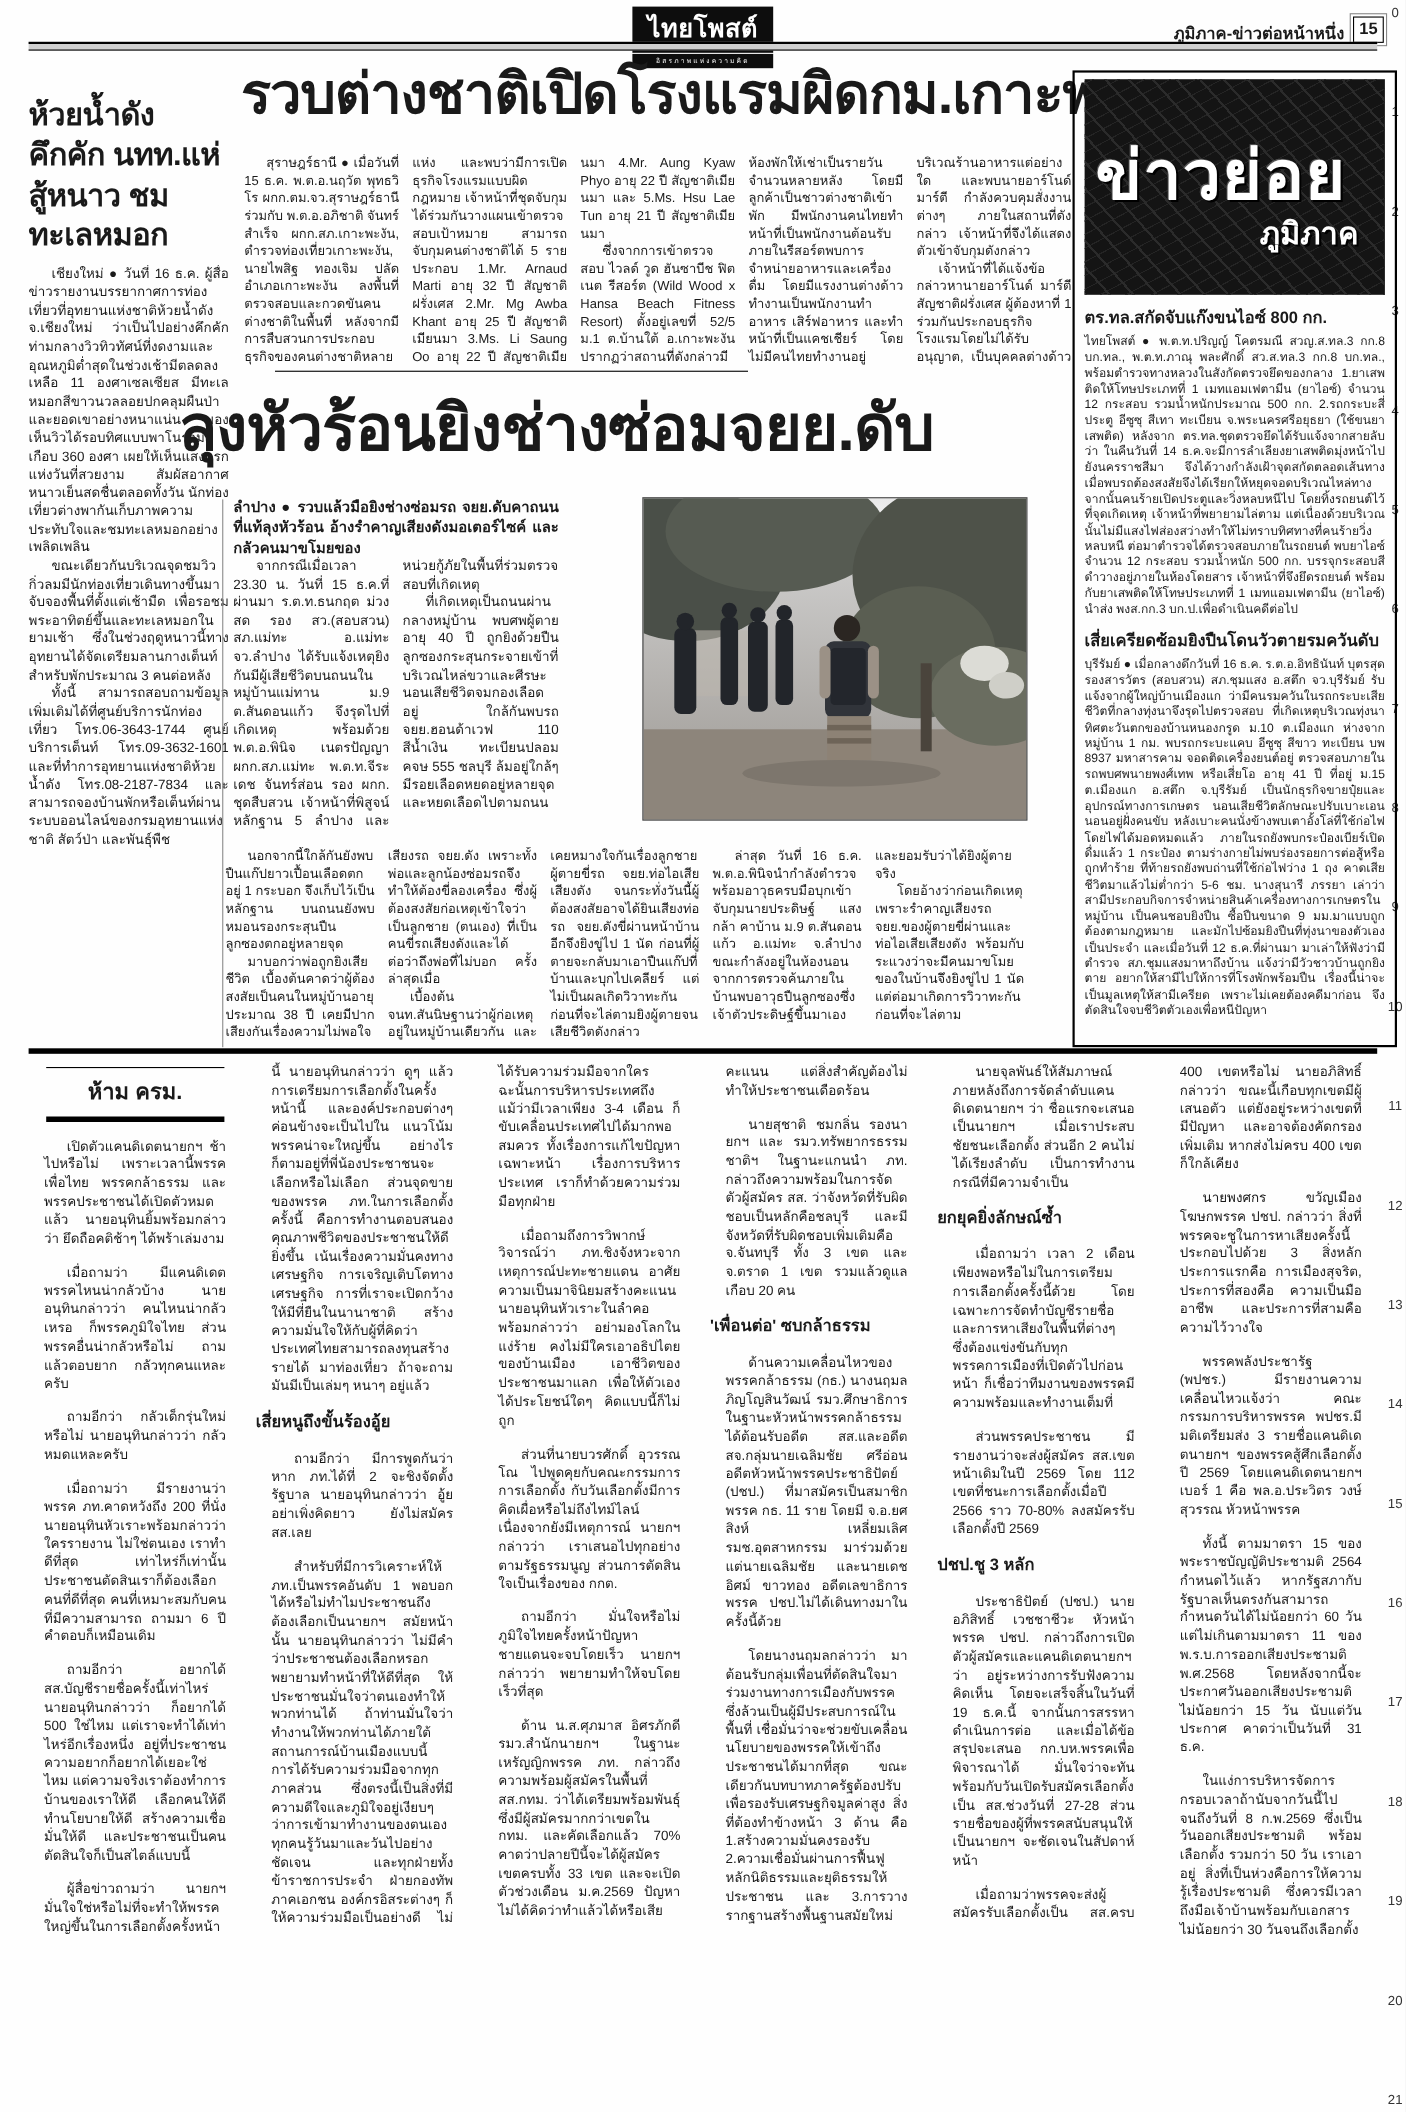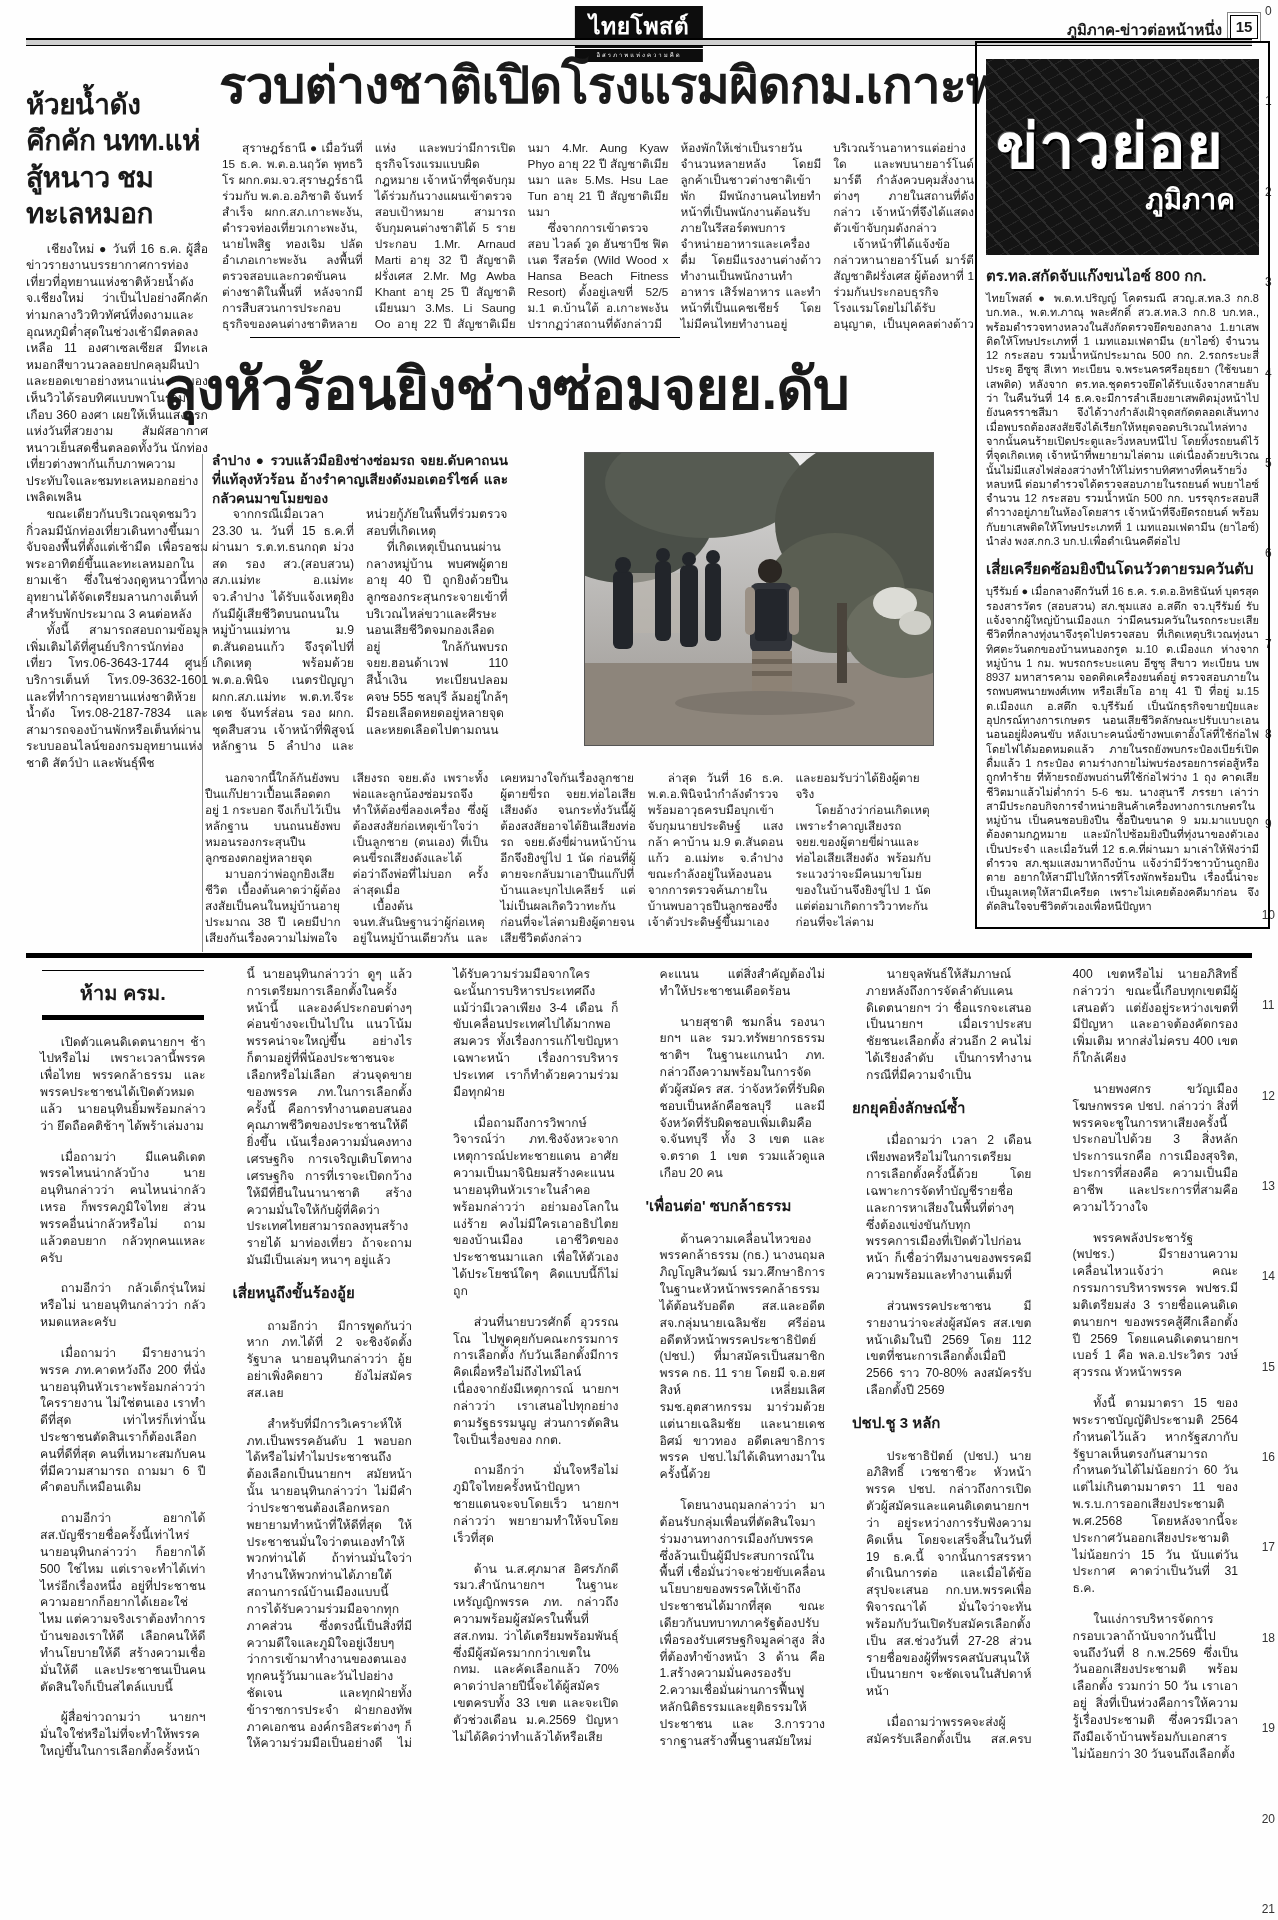--- a/index.html
+++ b/index.html
@@ -42,22 +42,22 @@
              white-space:nowrap;letter-spacing:-1px;overflow:hidden;}
   .lede{left:212px;top:452px;width:296px;font-size:13.5px;font-weight:bold;line-height:1.4;text-align:justify;}
   .art2-cols{left:212px;top:506px;width:296px;height:262px;column-count:2;column-gap:12px;}
   .mid-cols{left:205px;top:770px;width:726px;height:184px;column-count:5;column-gap:12px;}
   .vrule{left:202px;top:454px;width:1px;height:498px;background:#8a8a8a;}
 
   
   .photo{left:584px;top:452px;width:348px;height:292px;border:1px solid #555;overflow:hidden;background:#999;}
 
   
-  .sidebar{left:975px;top:41px;width:295px;height:888px;border:2px solid #000;box-sizing:border-box;
-           padding:16px 9px;overflow:hidden;}
+  .sidebar{left:975px;top:64px;width:295px;height:888px;border:2px solid #000;box-sizing:border-box;
+           padding:6px 9px;overflow:hidden;}
   .sb-logo{height:196px;background:#141414;position:relative;overflow:hidden;
            background-image:
              repeating-linear-gradient(48deg,#2b2b2b 0 2px,transparent 2px 16px),
              repeating-linear-gradient(-28deg,#242424 0 1px,transparent 1px 11px);}
   .sb-logo-line1{position:absolute;left:10px;top:38px;width:100%;color:#fff;font-size:62px;font-weight:800;
                  letter-spacing:1px;text-shadow:2px 2px 0 #000,-1px -1px 0 #555;}
   .sb-logo-line2{position:absolute;right:24px;top:118px;color:#fff;font-size:28px;font-weight:800;
                  text-shadow:2px 2px 0 #000;}
   .sb-head{font-size:15px;font-weight:bold;margin:9px 0 3px;}
   .sb-body{font-size:11px;line-height:1.3;text-align:justify;}

